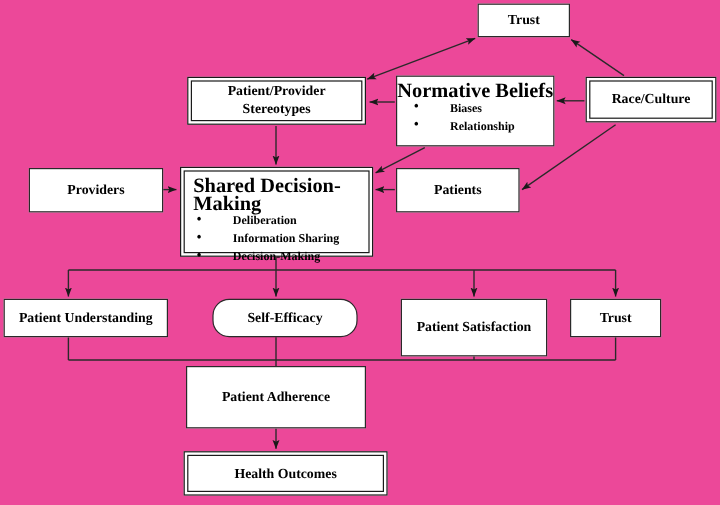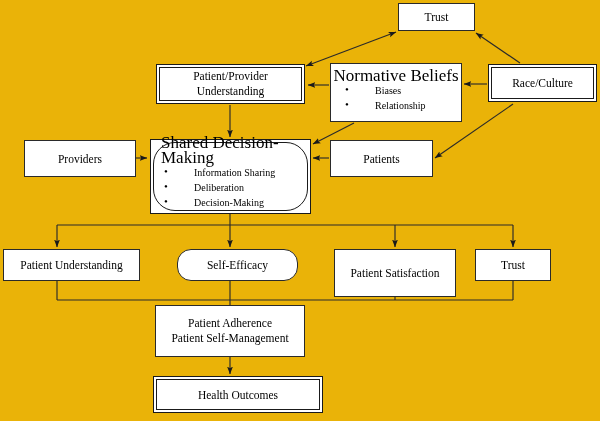--- a/index.html
+++ b/index.html
@@ -4,23 +4,24 @@
 <style>
   html, body {
     margin: 0;
     padding: 0;
     background: #ffffff;
   }
   #diagram-root {
     position: relative;
     width: 600px;
     height: 421px;
-    background: #eab308;
+    background: #ec4899;
     font-family: "Liberation Serif", "DejaVu Serif", serif;
     overflow: hidden;
+    font-weight: bold;
   }
   svg#edges {
     position: absolute;
     left: 0;
     top: 0;
     width: 600px;
     height: 421px;
     pointer-events: none;
   }
   .node {
@@ -163,21 +164,21 @@
 
   <div class="node double" style="left:488px; top:64px; width:109px; height:38px;">
     <div class="inner">
       <div class="title">Race/Culture</div>
     </div>
   </div>
 
   <div class="node double" style="left:156px; top:64px; width:149px; height:40px;">
     <div class="inner">
       <div class="title two-line">Patient/Provider</div>
-      <div class="title two-line">Understanding</div>
+      <div class="title two-line">Stereotypes</div>
     </div>
   </div>
 
   <div class="node" style="left:330px; top:63px; width:132px; height:59px;">
     <div class="inner" style="justify-content:flex-start; padding-top:4px;">
       <div class="node-head">Normative Beliefs</div>
       <ul class="bullets">
         <li>Biases</li>
         <li>Relationship</li>
       </ul>
@@ -190,25 +191,25 @@
     </div>
   </div>
 
   <div class="node" style="left:330px; top:140px; width:103px; height:37px;">
     <div class="inner">
       <div class="title">Patients</div>
     </div>
   </div>
 
   <div class="node double" style="left:150px; top:139px; width:161px; height:75px;">
-    <div class="inner" style="justify-content:flex-end; padding-top:4px;border-radius:22px;">
+    <div class="inner" style="justify-content:space-between; padding-top:4px;">
       <div class="node-head left">Shared Decision-Making</div>
       <ul class="bullets" style="margin-left:10px;">
+        <li>Deliberation</li>
         <li>Information Sharing</li>
-        <li>Deliberation</li>
         <li>Decision-Making</li>
       </ul>
     </div>
   </div>
 
   <div class="node" style="left:3px; top:249px; width:137px; height:32px;">
     <div class="inner">
       <div class="title">Patient Understanding</div>
     </div>
   </div>
@@ -227,21 +228,20 @@
 
   <div class="node" style="left:475px; top:249px; width:76px; height:32px;">
     <div class="inner">
       <div class="title">Trust</div>
     </div>
   </div>
 
   <div class="node" style="left:155px; top:305px; width:150px; height:52px;">
     <div class="inner">
       <div class="title two-line">Patient Adherence</div>
-      <div class="title two-line">Patient Self-Management</div>
     </div>
   </div>
 
   <div class="node double" style="left:153px; top:376px; width:170px; height:37px;">
     <div class="inner">
       <div class="title">Health Outcomes</div>
     </div>
   </div>
 
 </div>

